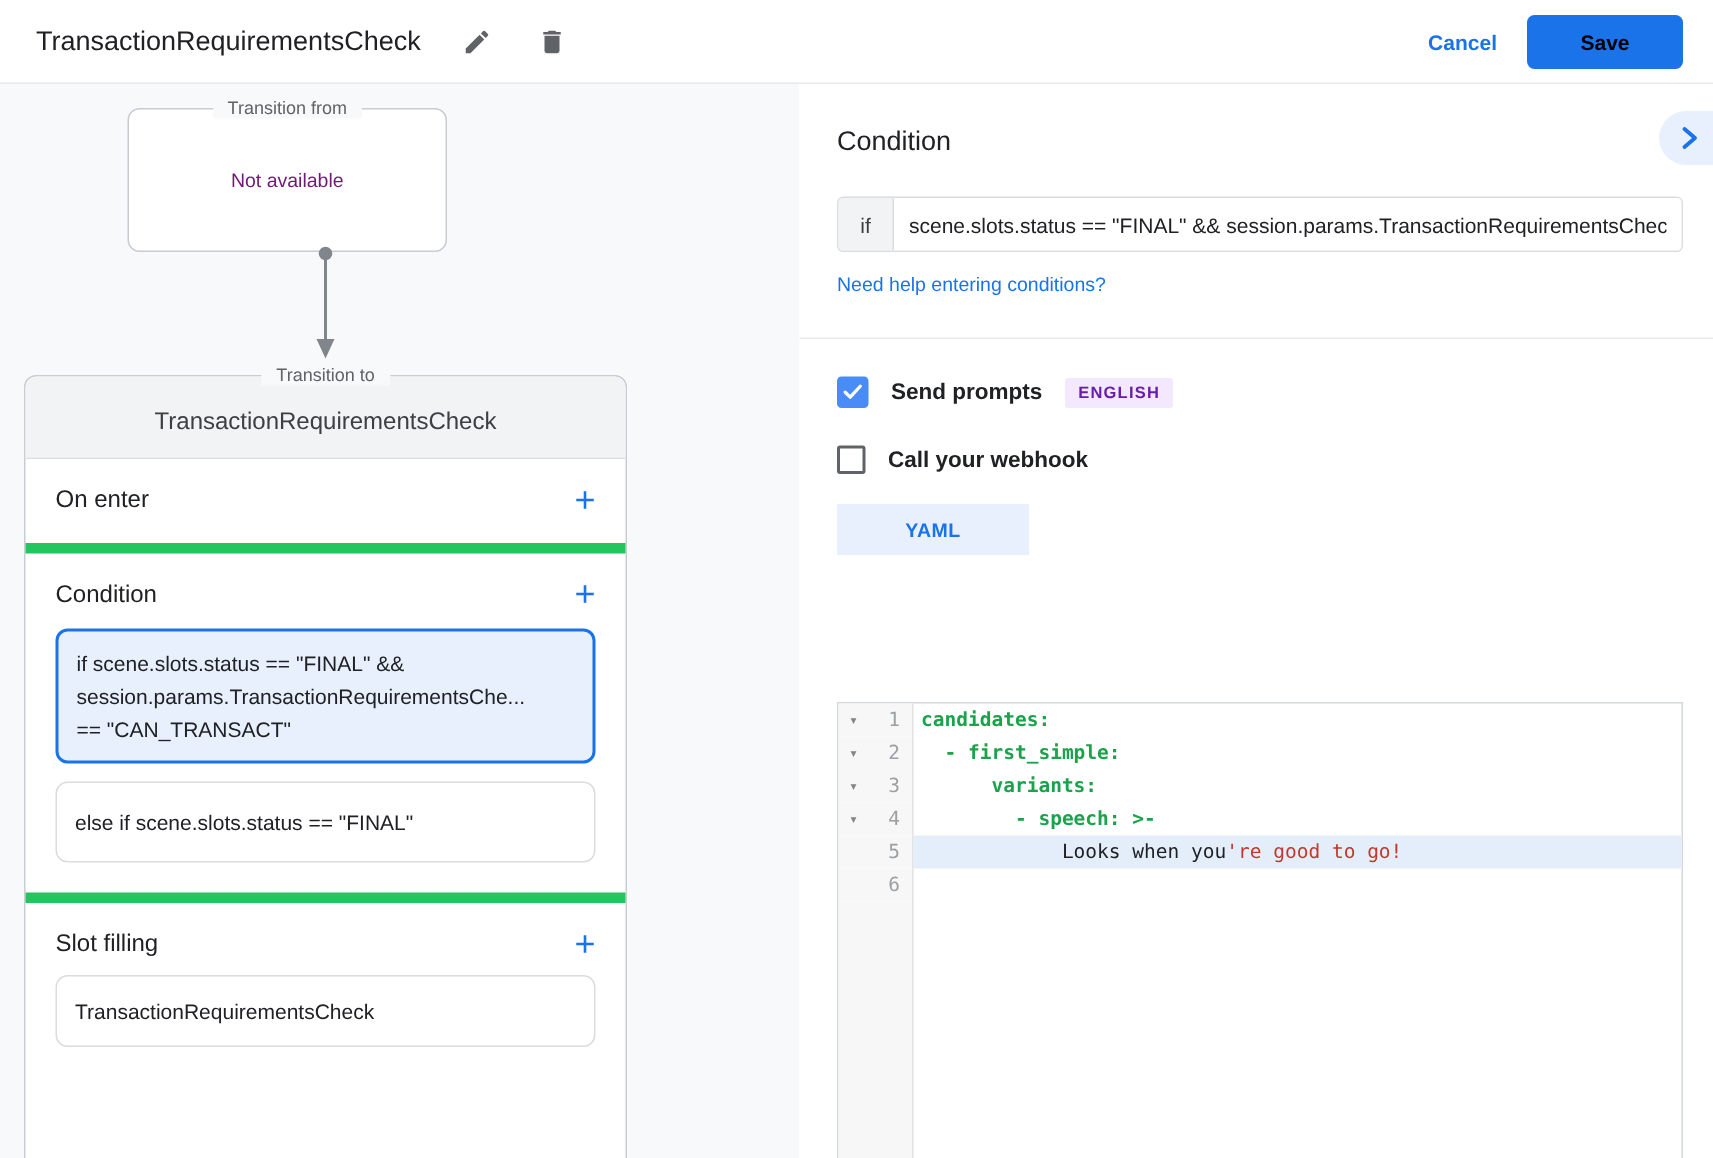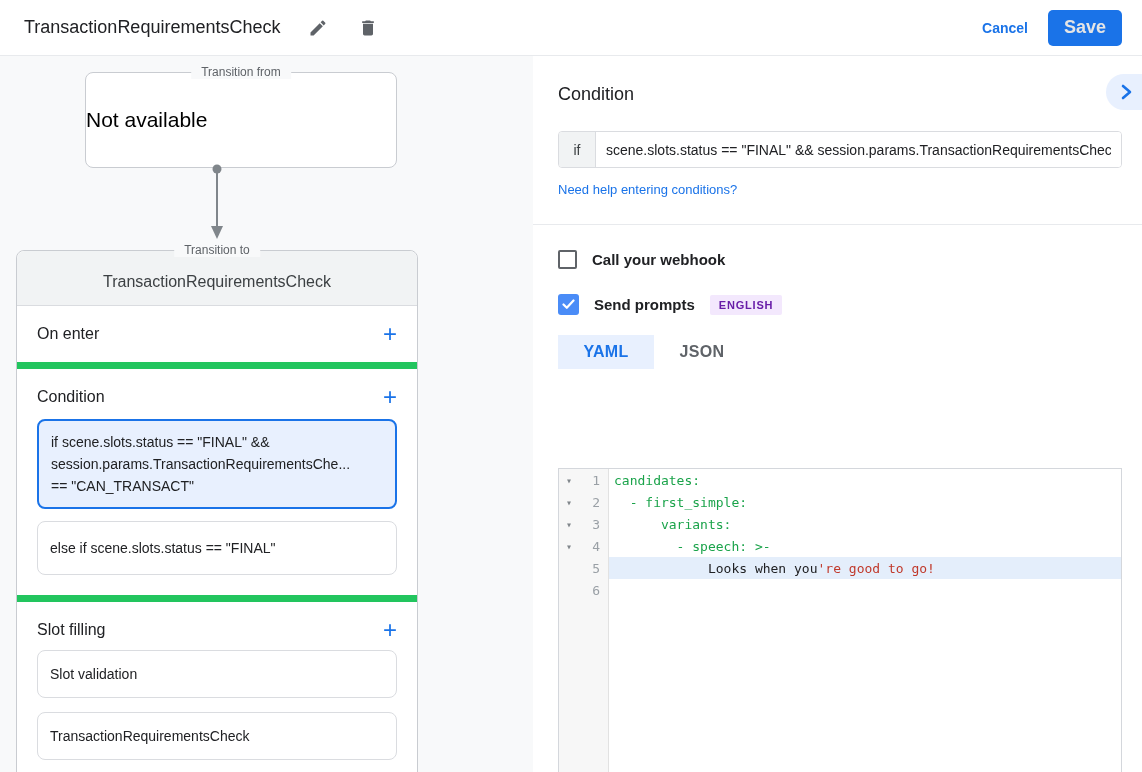--- a/index.html
+++ b/index.html
@@ -9,32 +9,32 @@
   
   .topbar { position:absolute; left:0; top:0; width:1142px; height:56px; background:#fff;
     border-bottom:1px solid #e8eaed; display:flex; align-items:center; padding:0 20px 0 24px; z-index:5; }
   .topbar-title { font-size:18px; color:#202124; }
   .icon-btn { width:24px; height:24px; margin-left:26px; border:none; background:none; cursor:pointer;
     display:flex; align-items:center; justify-content:center; }
   .icon-btn svg { fill:#5f6368; }
   .topbar-spacer { flex:1; }
   .cancel-btn { color:var(--accent); font-size:14px; font-weight:bold; background:none; border:none;
     margin-right:20px; cursor:pointer; font-family:"Liberation Sans", sans-serif; }
-  .save-btn { background:var(--accent); color:#e5e5e5; font-size:18px; font-weight:bold; border:none;
-    border-radius:5px; width:74px; height:36px; cursor:pointer; font-family:"Liberation Sans", sans-serif; }
+  .save-btn { background:var(--accent); color:#000000; font-size:14px; font-weight:bold; border:none;
+    border-radius:5px; width:104px; height:36px; cursor:pointer; font-family:"Liberation Sans", sans-serif; }
 
   
   .canvas { position:absolute; left:0; top:56px; width:533px; height:716px; background:#f8f9fa; overflow:hidden; }
 
-  .from-box { position:absolute; left:85px; top:16px; width:312px; height:96px; background:#fff;
+  .from-box { position:absolute; left:85px; top:16px; width:213px; height:96px; background:#fff;
     border:1px solid #c9ccd1; border-radius:8px; }
   .box-legend { position:absolute; top:-8px; left:50%; transform:translateX(-50%); background:#f8f9fa;
     padding:0 10px; font-size:12px; color:#5f6368; white-space:nowrap; }
   .from-box-value { position:absolute; left:0; right:0; top:50%; transform:translateY(-50%);
-    text-align:left; font-size:21px; color:#000000; }
+    text-align:center; font-size:13px; color:#701a75; }
 
   .arrow-svg { position:absolute; left:205px; top:106px; }
 
   .scene-card { position:absolute; left:16px; top:194px; width:402px; height:590px; background:#fff;
     border:1px solid #c9ccd1; border-radius:8px; }
   .scene-card-header { background:#f1f3f4; border-bottom:1px solid #dadce0; border-radius:8px 8px 0 0;
     padding:22px 16px 14px; text-align:center; }
   .scene-card-title { font-size:16px; color:#3c4043; }
   .scene-card-sub { font-size:12px; color:#5f6368; margin-top:7px; }
 
@@ -78,37 +78,37 @@
     cursor:pointer; flex:none; }
   .checkbox.checked { border:none; background:var(--check-blue); border-radius:3px; width:21px; height:21px;
     display:flex; align-items:center; justify-content:center; }
   .check-label { font-size:15px; font-weight:bold; color:#202124; margin-left:15px; cursor:pointer; }
   .lang-badge { margin-left:15px; background:var(--badge-bg); color:var(--badge-text); font-size:11px;
     font-weight:bold; letter-spacing:0.8px; padding:4px 9px; border-radius:2px; }
 
   .desc { margin-top:10px; font-size:13px; color:#3c4043; line-height:17px; max-width:575px; }
 
   .tabs { display:flex; margin-top:20px; }
-  .tab { width:96px; height:34px; display:flex; align-items:center; justify-content:center;
-    font-size:16px; font-weight:bold; letter-spacing:0.3px; color:#5f6368; cursor:pointer; background:none; border:none;
+  .tab { width:128px; height:34px; display:flex; align-items:center; justify-content:center;
+    font-size:13px; font-weight:bold; letter-spacing:0.3px; color:#5f6368; cursor:pointer; background:none; border:none;
     font-family:"Liberation Sans", sans-serif; }
   .tab.active { color:var(--accent); background:var(--selected-bg); }
 
   .editor { position:absolute; left:25px; right:20px; top:412px; bottom:-2px;
     border:1px solid #d4d7dc; display:flex; flex-direction:column;
     font-family:"DejaVu Sans Mono", monospace; font-size:13px; }
   .ed-line { display:flex; height:22px; flex:none; }
   .ed-line.filler { flex:1; height:auto; }
   .gutter { width:50px; flex:none; background:#f7f7f7; border-right:1px solid #e2e2e2;
     display:flex; align-items:center; }
   .fold { width:20px; text-align:center; color:#80868b; font-size:10px; cursor:pointer; }
   .lnum { flex:1; text-align:right; padding-right:8px; color:#9aa0a6; }
   .code { flex:1; white-space:pre; display:flex; align-items:center; padding-left:5px; color:#202124; }
   .code.hl { background:#e4eefb; }
-  .tok-key { color:var(--code-key); }
+  .tok-key { color:var(--code-key);font-weight:bold; }
   .tok-str { color:var(--code-str); }
 </style>
 </head>
 <body>
 
 <header class="topbar">
   <span class="topbar-title">TransactionRequirementsCheck</span>
   <button class="icon-btn">
     <svg width="20" height="20" viewBox="0 0 24 24">
         <path d="M3 17.25V21h3.75L17.81 9.94l-3.75-3.75L3 17.25zM20.71 7.04c.39-.39.39-1.02 0-1.41l-2.34-2.34a.9959.9959 0 0 0-1.41 0l-1.83 1.83 3.75 3.75 1.83-1.83z"></path>
@@ -160,21 +160,20 @@
 session.params.TransactionRequirementsChe...
 == "CAN_TRANSACT"</div>
       <div class="cond-card plain">else if scene.slots.status == "FINAL"</div>
     </div>
 
     <div class="section section-pad-bottom">
       <div class="section-head tall">
         <span class="section-label">Slot filling</span>
         <button class="plus-btn">+</button>
       </div>
-      <div class="slot-card">Slot validation</div>
       <div class="slot-card">TransactionRequirementsCheck</div>
     </div>
   </div>
 </div>
 
 <div class="panel">
 
   <button class="chevron-pill">
     <svg width="11" height="16" viewBox="0 0 11 16">
       <polyline points="2,2 9,8 2,14" fill="none" stroke="#1a73e8" stroke-width="2.6" stroke-linecap="round" stroke-linejoin="round"></polyline>
@@ -187,38 +186,37 @@
     <span class="if-prefix">if</span>
     <input class="if-input" type="text" readonly="" value="scene.slots.status == &quot;FINAL&quot; &amp;&amp; session.params.TransactionRequirementsCheck == &quot;CAN_TRANSACT&quot;" style="">
   </div>
 
   <a class="link help-link">Need help entering conditions?</a>
 
   <hr class="panel-divider">
 
 
   <div class="check-row">
-    <div class="checkbox"></div>
-    <span class="check-label">Call your webhook</span>
-  </div>
-
-  <div class="check-row">
     <div class="checkbox checked">
       <svg width="13" height="11" viewBox="0 0 13 11">
         <polyline points="1.5,5.5 4.8,8.8 11.5,1.5" fill="none" stroke="#fff" stroke-width="2.2" stroke-linecap="round" stroke-linejoin="round"></polyline>
       </svg>
     </div>
     <span class="check-label">Send prompts</span>
     <span class="lang-badge">ENGLISH</span>
   </div>
 
+  <div class="check-row">
+    <div class="checkbox"></div>
+    <span class="check-label">Call your webhook</span>
+  </div>
+
 
   <div class="tabs">
     <button class="tab active">YAML</button>
-    <button class="tab">JSON</button>
   </div>
 
   <div class="editor">
     <div class="ed-line">
       <div class="gutter">
           <span class="fold">▾</span>
           <span class="lnum">1</span>
         </div>
       <div class="code"><span class="tok-key">candidates:</span></div>
     </div>

